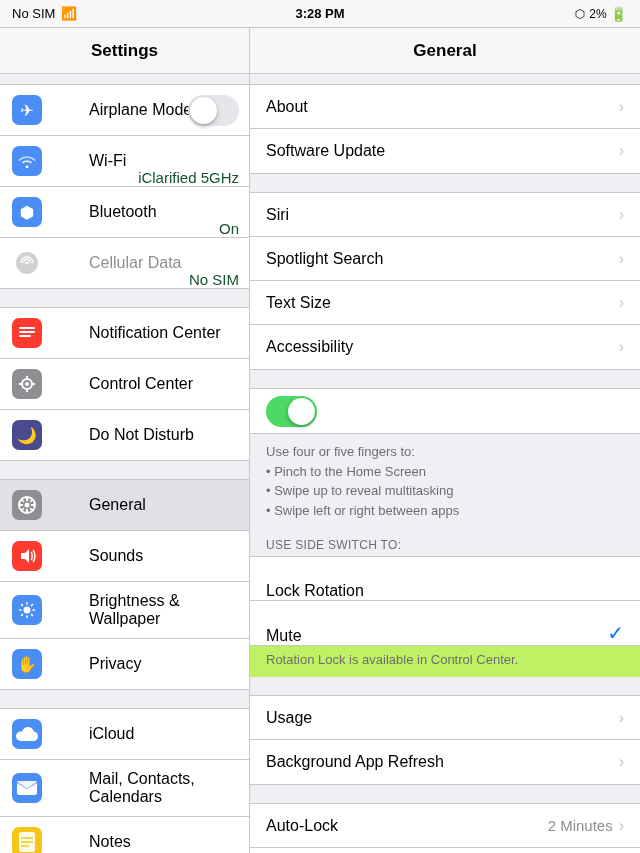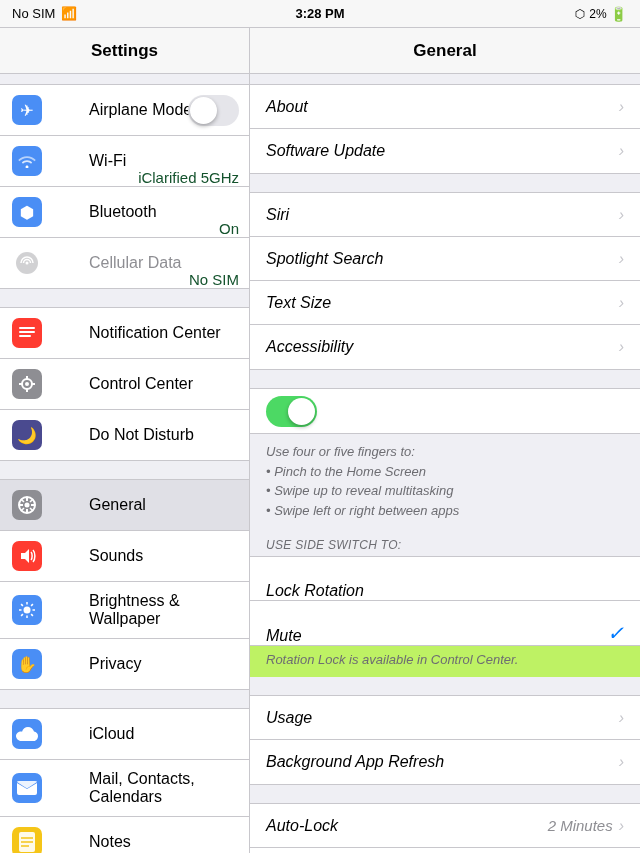--- a/index.html
+++ b/index.html
@@ -118,21 +118,20 @@
       margin-top: 32px;
     }
     .sidebar-item.disabled .sidebar-item-text { color: #8e8e93; }
     .sidebar-item.disabled .sidebar-icon { opacity: 0.4; }
 
     
     .right-panel {
       flex: 1;
       background: #efeff4;
       overflow-y: auto;
-      font-style: italic;
     }
 
     .right-section {
       margin-bottom: 18px;
     }
 
     .right-group {
       background: white;
       border-top: 1px solid #c8c7cc;
       border-bottom: 1px solid #c8c7cc;

